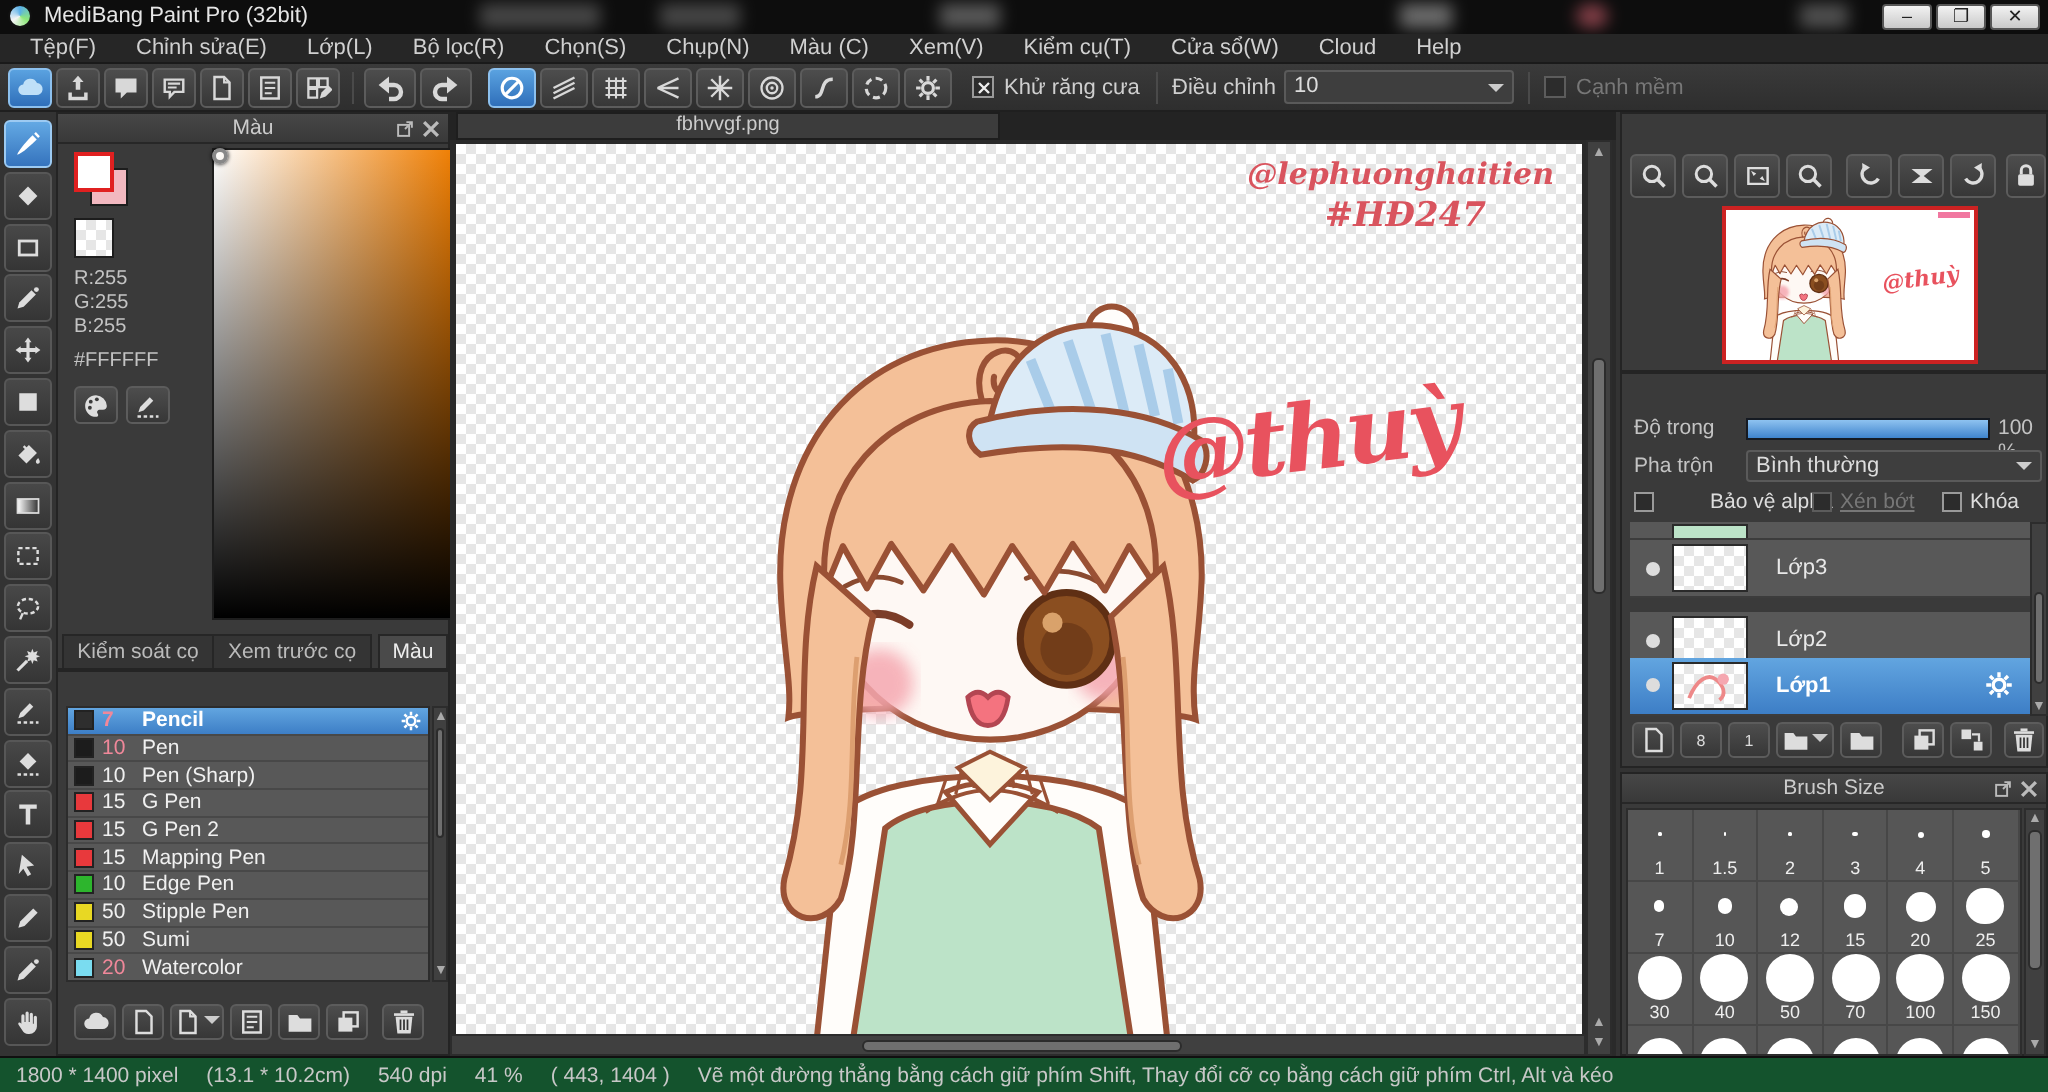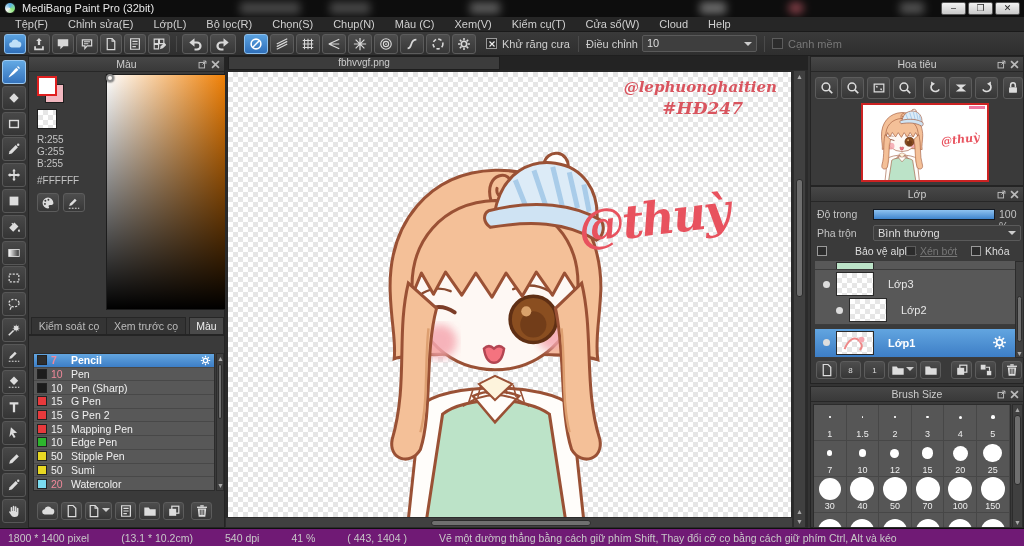--- a/index.html
+++ b/index.html
@@ -72,21 +72,21 @@
   .lrow.sel{background:linear-gradient(#62a5e0,#3d7ec6);color:#fff;font-weight:bold;}
   .ldot{width:7px;height:7px;border-radius:50%;background:#ddd;margin:0 6px 0 8px;flex:none;}
   .lthumb{width:38px;height:24px;border:1px solid #2a2a2a;flex:none;margin-right:14px;position:relative;overflow:hidden;}
   .lslider{position:absolute;height:11px;background:#1e2430;border:1px solid #151a22;}
   .lslider .fill{position:absolute;inset:0;background:linear-gradient(#8ec2f0,#3f84cd);}
   
   #size-grid{position:absolute;left:2px;top:17px;width:198px;height:124px;background:#565656;border:1px solid #2c2c2c;display:flex;flex-wrap:wrap;align-content:flex-start;overflow:hidden;}
   .scell{width:32.6px;height:36px;border-right:1px solid #474747;border-bottom:1px solid #474747;display:flex;flex-direction:column;align-items:center;justify-content:flex-end;color:#eee;font-size:9px;padding-bottom:1px;}
   .scircle{background:#fff;border-radius:50%;flex:none;margin-bottom:auto;margin-top:auto;}
   
-  #statusbar{left:0;top:528px;width:1024px;height:18px;background:#701a75;border-top:1px solid #101010;display:flex;align-items:center;gap:32px;padding-left:8px;color:#c8c8c8;font-size:10.5px;white-space:nowrap;text-align:right;}
+  #statusbar{left:0;top:528px;width:1024px;height:18px;background:#14532d;border-top:1px solid #101010;display:flex;align-items:center;gap:14px;padding-left:8px;color:#c8c8c8;font-size:10.5px;white-space:nowrap;text-align:right;}
 </style>
 </head>
 <body>
 
 <svg width="0" height="0" style="position:absolute">
 <defs>
   <filter id="blur">
         <feGaussianBlur stdDeviation="4"></feGaussianBlur>
       </filter>
   <symbol id="i-cloud" viewBox="0 0 16 16">
@@ -704,32 +704,20 @@
       <div class="sb-arrow" style="bottom:12px;">▲</div>
       <div class="sb-arrow" style="bottom:2px;">▼</div>
     </div>
 
     <div class="sb-track" style="left:0px;top:447px;width:568px;height:11px;">
       <div class="sb-thumb" style="left:205px;top:2px;width:160px;height:6px;"></div>
     </div>
   </div>
 
   <div class="panel" style="left:810px;top:56px;width:214px;height:130px;">
-    <div class="ptitle"><span>Hoa tiêu</span>
-      <span class="pop">
-          <svg class="ic" style="width:11px;height:11px">
-            <use href="#i-popout"></use>
-          </svg>
-        </span>
-      <span class="pclose">
-          <svg class="ic" style="width:11px;height:11px">
-            <use href="#i-close"></use>
-          </svg>
-        </span>
-    </div>
     <div class="navbtn" style="left:4px;top:20px;">
         <svg class="ic">
           <use href="#i-zoom"></use>
         </svg>
       </div>
     <div class="navbtn" style="left:30px;top:20px;">
         <svg class="ic">
           <use href="#i-zoom"></use>
         </svg>
       </div>
@@ -766,32 +754,20 @@
     <div id="navthumb">
       <svg style="position:absolute;left:8px;top:2px;width:62px;height:74px;">
           <use href="#art"></use>
         </svg>
       <div style="position:absolute;right:8px;top:28px;color:#e8525e;font-family:'DejaVu Serif','Liberation Serif',serif;font-style:italic;font-weight:bold;font-size:11px;transform:rotate(-7deg);">@thuỳ</div>
       <div style="position:absolute;right:2px;top:1px;width:16px;height:3px;background:#e58;opacity:.8;"></div>
     </div>
   </div>
 
   <div class="panel" style="left:810px;top:186px;width:214px;height:198px;">
-    <div class="ptitle"><span>Lớp</span>
-      <span class="pop">
-          <svg class="ic" style="width:11px;height:11px">
-            <use href="#i-popout"></use>
-          </svg>
-        </span>
-      <span class="pclose">
-          <svg class="ic" style="width:11px;height:11px">
-            <use href="#i-close"></use>
-          </svg>
-        </span>
-    </div>
     <div class="rgbtxt" style="left:6px;top:21px;font-size:10.5px;">Độ trong</div>
     <div class="lslider" style="left:62px;top:22px;width:122px;">
         <div class="fill"></div>
       </div>
     <div class="rgbtxt" style="left:188px;top:21px;font-size:10.5px;">100 %</div>
     <div class="rgbtxt" style="left:6px;top:40px;font-size:10.5px;">Pha trộn</div>
     <div class="dropdown" style="left:62px;top:38px;width:148px;height:16px;"><span>Bình thường</span><span class="caret"></span></div>
     <div class="chk" style="left:6px;top:59px;width:10px;height:10px;"></div>
     <div class="rgbtxt" style="left:20px;top:58px;font-size:10.5px;color:#ddd;margin-left:24px;">Bảo vệ alpha</div>
     <div class="chk dim" style="left:95px;top:59px;width:10px;height:10px;"></div>
@@ -802,21 +778,21 @@
     <div class="lrow" style="top:74px;height:9px;">
       <div style="width:7px;margin:0 6px 0 8px;"></div>
       <div class="lthumb" style="height:7px;border-bottom:none;background:#bce3c8;"></div>
     </div>
     <div id="layer-list">
         <div class="lrow" style="top: 83px;">
           <span class="ldot"></span>
           <span class="lthumb checker"></span>
           <span>Lớp3</span>
         </div>
-        <div class="lrow" style="top: 109px; padding-left: 13px;">
+        <div class="lrow" style="top: 119px;">
           <span class="ldot"></span>
           <span class="lthumb checker"></span>
           <span>Lớp2</span>
         </div>
         <div class="lrow sel" style="top: 141.6px;">
           <span class="ldot"></span>
           <span class="lthumb checker">
             <svg viewBox="0 0 38 24" style="position:absolute;inset:0">
               <path d="M8 18c4-10 10-13 14-10s6 8 2 11" fill="none" stroke="#e88" stroke-width="2"></path>
               <circle cx="26" cy="8" r="3" fill="#f5a7b0"></circle>

